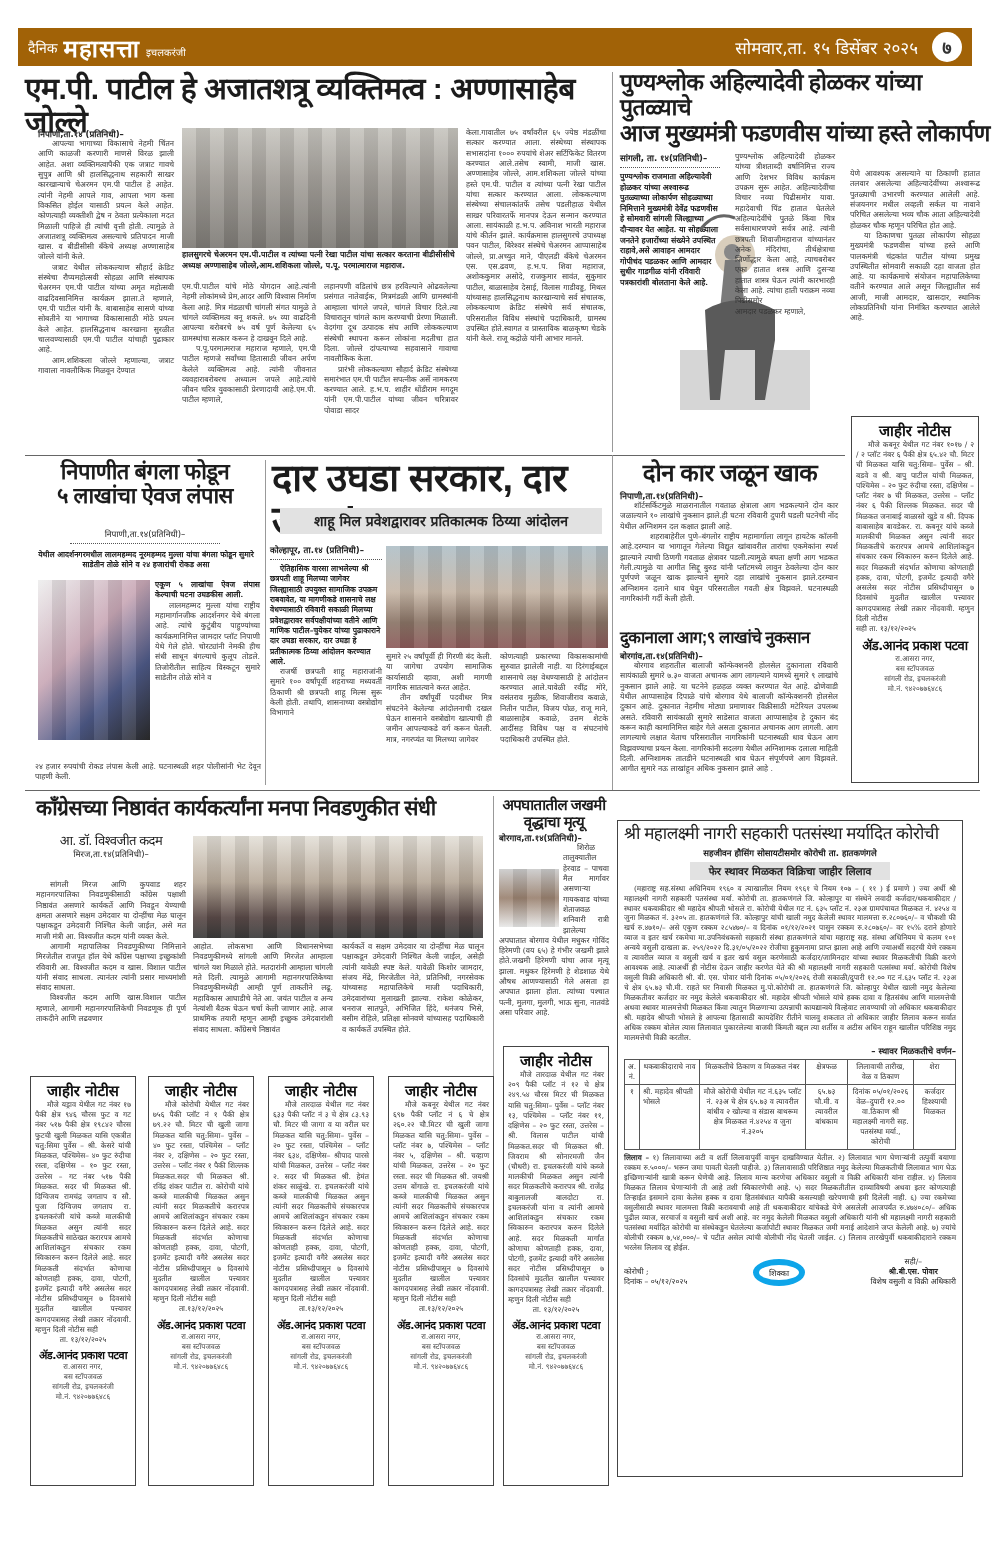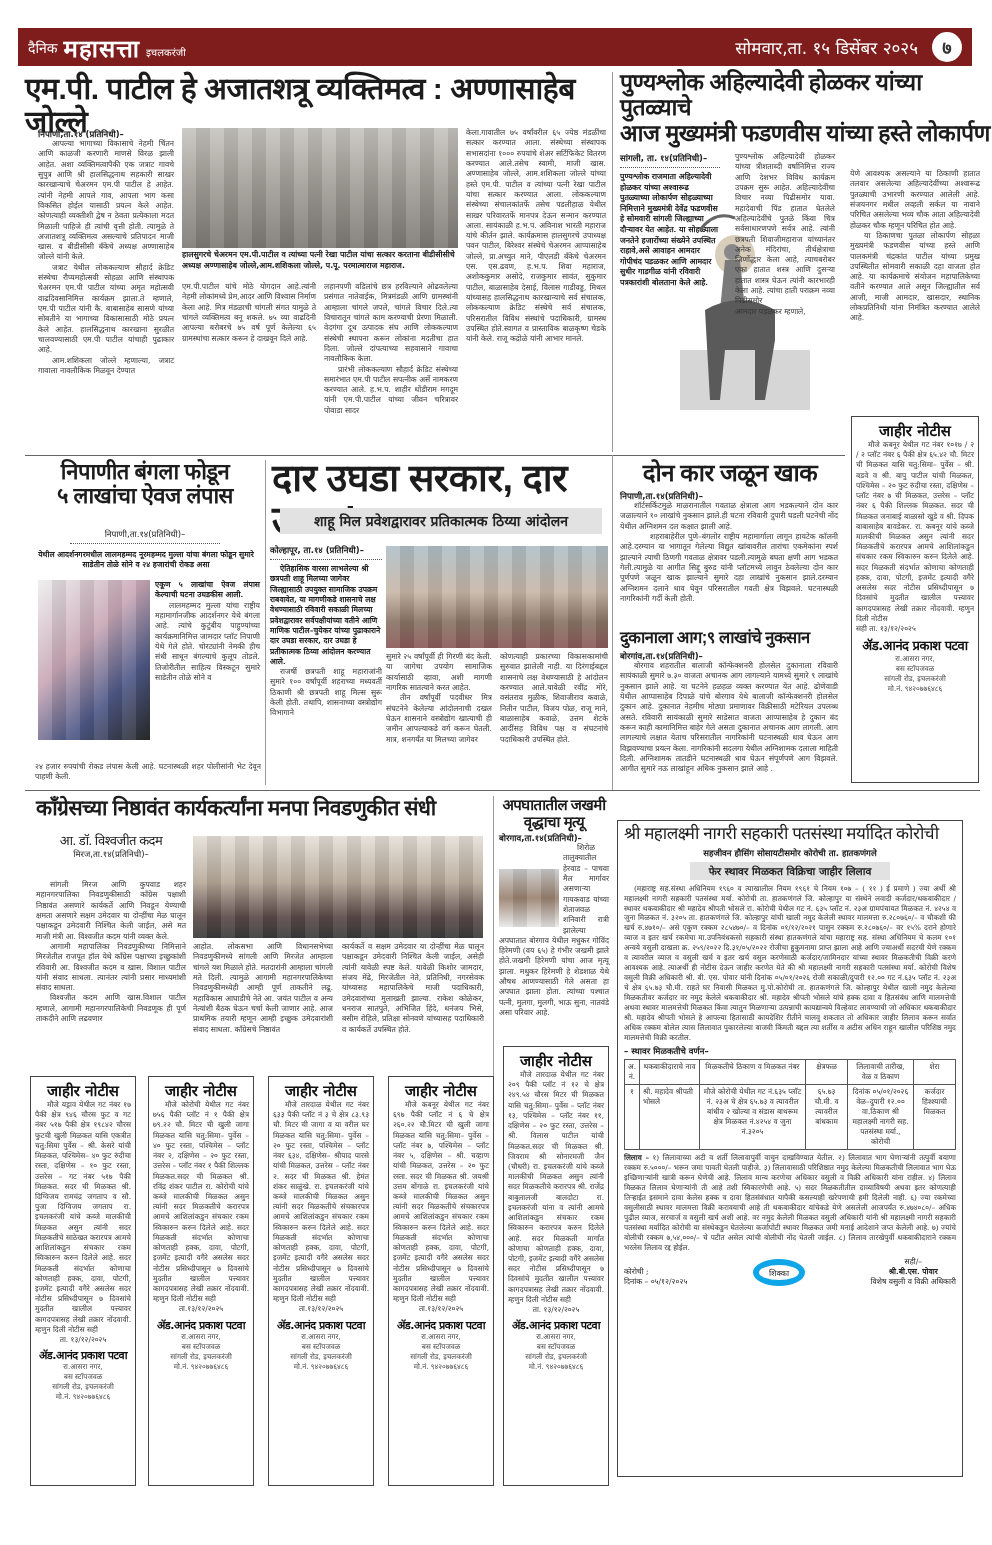--- a/index.html
+++ b/index.html
@@ -1,18 +1,18 @@
 <!DOCTYPE html>
 <html><head>
 <meta charset="utf-8">
 <style>
 *{box-sizing:border-box;margin:0;padding:0}
 body{width:992px;height:1545px;background:#fff;font-family:"DejaVu Serif",serif;color:#222;position:relative;overflow:hidden}
 .abs{position:absolute}
-.mast{left:18px;top:28px;width:954px;height:38px;background:#7f1d1d;color:#fff;display:flex;align-items:center;padding:0 10px}
+.mast{left:18px;top:28px;width:954px;height:38px;background:#a16207;color:#fff;display:flex;align-items:center;padding:0 10px}
 .mast .daily{font-family:"DejaVu Sans",sans-serif;font-size:14px;margin-right:6px}
 .mast .name{font-family:"DejaVu Sans",sans-serif;font-size:24px;font-weight:bold;letter-spacing:1px}
 .mast .city{font-family:"DejaVu Sans",sans-serif;font-size:10px;margin-left:6px;margin-top:10px}
 .mast .date{margin-left:auto;font-family:"DejaVu Sans",sans-serif;font-size:17px;margin-right:14px}
 .mast .pg{width:30px;height:30px;border-radius:50%;background:#fff;color:#333;font-family:"DejaVu Sans",sans-serif;font-size:18px;font-weight:bold;display:flex;align-items:center;justify-content:center}
 .hl{font-family:Liberation Sans, sans-serif;font-weight:bold;color:#1c1c1c;line-height:1.1;letter-spacing:-0.5px}
 .dl{font-size:8.5px;font-weight:bold;font-family:"DejaVu Sans",sans-serif;color:#222}
 .col{font-size:7.6px;line-height:1.36;text-align:justify;color:#333}
 .col p{text-indent:14px}
 .photo{background:linear-gradient(180deg,#c8c6c0 0%,#a8a49e 40%,#7e7b76 100%);position:absolute}
@@ -48,20 +48,21 @@
   <div class="col">
     <p>आपल्या भागाच्या विकासाचे नेहमी चिंतन आणि काळजी करणारी माणसे विरळ झाली आहेत. अशा व्यक्तिमत्वापैकी एक जत्राट गावचे सुपुत्र आणि श्री हालसिद्धनाथ सहकारी साखर कारखान्याचे चेअरमन एम.पी पाटील हे आहेत. त्यांनी नेहमी आपले गाव, आपला भाग कसा विकसित होईल यासाठी प्रयत्न केले आहेत. कोणत्याही व्यक्तीशी द्वेष न ठेवता प्रत्येकाला मदत मिळाली पाहिजे ही त्यांची वृत्ती होती. त्यामुळे ते अजातशत्रू व्यक्तिमत्व असल्याचे प्रतिपादन माजी खास. व बीडीसीसी बँकेचे अध्यक्ष अण्णासाहेब जोल्ले यांनी केले.</p>
     <p>जत्राट येथील लोककल्याण सौहार्द क्रेडिट संस्थेचा रौप्यमहोत्सवी सोहळा आणि संस्थापक चेअरमन एम.पी पाटील यांच्या अमृत महोत्सवी वाढदिवसानिमित्त कार्यक्रम झाला.ते म्हणाले, एम.पी पाटील यांनी कै. बाबासाहेब सासणे यांच्या सोबतीने या भागाच्या विकासासाठी मोठे प्रयत्न केले आहेत. हालसिद्धनाथ कारखाना सुरळीत चालवण्यासाठी एम.पी पाटील यांचाही पुढाकार आहे.</p>
     <p>आम.शशिकला जोल्ले म्हणाल्या, जत्राट गावाला नावलौकिक मिळवून देण्यात</p>
   </div>
 </div>
 <div class="photo" style="left:182px;top:128px;width:276px;height:120px;"></div>
 <div class="abs cap" style="left:182px;top:250px;width:276px;">हालसुगरचे चेअरमन एम.पी.पाटील व त्यांच्या पत्नी रेखा पाटील यांचा सत्कार करताना बीडीसीसीचे अध्यक्ष अण्णासाहेब जोल्ले,आम.शशिकला जोल्ले, प.पू. परमात्माराज महाराज.</div>
 <div class="abs col" style="left:182px;top:282px;width:134px;">
   <p style="text-indent:0">एम.पी.पाटील यांचे मोठे योगदान आहे.त्यांनी नेहमी लोकांमध्ये प्रेम,आदर आणि विश्वास निर्माण केला आहे. मित्र मंडळाची चांगली संगत यामुळे ते चांगले व्यक्तिमत्व बनू शकले. ७५ व्या वाढदिनी आपल्या बरोबरचे ७५ वर्ष पूर्ण केलेल्या ६५ ग्रामस्थांचा सत्कार करून हे दाखवून दिले आहे.</p>
+  <p>प.पू.परमात्मराज महाराज म्हणाले, एम.पी पाटील म्हणजे सर्वांच्या हितासाठी जीवन अर्पण केलेले व्यक्तिमत्व आहे. त्यांनी जीवनात व्यवहाराबरोबरच अध्यात्म जपले आहे.त्यांचे जीवन चरित्र युवकासाठी प्रेरणादायी आहे.एम.पी. पाटील म्हणाले,</p>
 </div>
 <div class="abs col" style="left:324px;top:282px;width:134px;">
   <p style="text-indent:0">लहानपणी वडिलांचे छत्र हरविल्याने ओढवलेल्या प्रसंगात नातेवाईक, मित्रमंडळी आणि ग्रामस्थांनी आम्हाला चांगले जपले, चांगले विचार दिले.त्या विचारातून चांगले काम करण्याची प्रेरणा मिळाली. वेदगंगा दूध उत्पादक संघ आणि लोककल्याण संस्थेची स्थापना करून लोकांना मदतीचा हात दिला. जोल्ले दांपत्याच्या सहवासाने गावाचा नावलौकिक केला.</p>
   <p>प्रारंभी लोककल्याण सौहार्द क्रेडिट संस्थेच्या समारंभात एम.पी पाटील सपत्नीक अर्से नामकरण करण्यात आले. ह.भ.प. शाहीर धोंडीराम मगदूम यांनी एम.पी.पाटील यांच्या जीवन चरित्रावर पोवाडा सादर</p>
 </div>
 <div class="abs col" style="left:466px;top:128px;width:140px;">
   <p style="text-indent:0">केला.गावातील ७५ वर्षांवरील ६५ ज्येष्ठ मंडळींचा सत्कार करण्यात आला. संस्थेच्या संस्थापक सभासदांना १००० रुपयांचे शेअर सर्टिफिकेट वितरण करण्यात आले.तसेच स्वामी, माजी खास. अण्णासाहेब जोल्ले, आम.शशिकला जोल्ले यांच्या हस्ते एम.पी. पाटील व त्यांच्या पत्नी रेखा पाटील यांचा सत्कार करण्यात आला. लोककल्याण संस्थेच्या संचालकांतर्फे तसेच पडलीहाळ येथील साखर परिवारतर्फे मानपत्र देऊन सन्मान करण्यात आला. सायंकाळी ह.भ.प. अविनाश भारती महाराज यांचे कीर्तन झाले. कार्यक्रमास हालसुगरचे उपाध्यक्ष पवन पाटील, बिरेश्वर संस्थेचे चेअरमन आप्पासाहेब जोल्ले, प्रा.अच्युत माने, पीएलडी बँकेचे चेअरमन एस. एस.ढवण, ह.भ.प. शिवा महाराज, अशोककुमार असोदे, राजकुमार सावंत, सुकुमार पाटील, बाळासाहेब देसाई, विलास गाडीवड्ड, मिथल यांच्यासह हालसिद्धनाथ कारखान्याचे सर्व संचालक, लोककल्याण क्रेडिट संस्थेचे सर्व संचालक, परिसरातील विविध संस्थांचे पदाधिकारी, ग्रामस्थ उपस्थित होते.स्वागत व प्रास्ताविक बाळकृष्ण चेडके यांनी केले. राजू कद्रोळे यांनी आभार मानले.</p>
 </div>
 
 <div class="abs vrule" style="left:612px;top:72px;height:380px;"></div>
@@ -118,21 +119,21 @@
 <div class="abs subbox" style="left:280px;top:508px;width:322px;height:26px;line-height:26px;font-size:14px;">शाहू मिल प्रवेशद्वारावर प्रतिकात्मक ठिय्या आंदोलन</div>
 <div class="abs" style="left:270px;top:544px;width:112px;">
   <div class="dl">कोल्हापूर, ता.१४ (प्रतिनिधी)–</div>
   <div style="border-top:1px dotted #555;margin:4px 0"></div>
   <div class="col bold" style="color:#222;text-align:left;text-indent:10px">ऐतिहासिक वारसा लाभलेल्या श्री छत्रपती शाहू मिलच्या जागेवर जिल्ह्यासाठी उपयुक्त सामाजिक उपक्रम राबवावेत, या मागणीकडे शासनाचे लक्ष वेधण्यासाठी रविवारी सकाळी मिलच्या प्रवेशद्वारावर सर्वपक्षीयांच्या वतीने आणि माणिक पाटील–चुयेकर यांच्या पुढाकाराने दार उघडा सरकार, दार उघडा हे प्रतीकात्मक ठिय्या आंदोलन करण्यात आले.</div>
   <div class="col" style="text-indent:10px">राजर्षी छत्रपती शाहू महाराजांनी सुमारे १०० वर्षांपूर्वी शहराच्या मध्यवर्ती ठिकाणी श्री छत्रपती शाहू मिल्स सुरू केली होती. तथापि, शासनाच्या वस्त्रोद्योग विभागाने</div>
 </div>
 <div class="photo" style="left:386px;top:546px;width:222px;height:102px;background:linear-gradient(180deg,#b0c0c8 0%,#c8b8a8 45%,#8a7466 75%,#8c5a5a 100%)"></div>
 <div class="abs col" style="left:386px;top:652px;width:106px;">
   <p style="text-indent:0">सुमारे २५ वर्षांपूर्वी ही गिरणी बंद केली. या जागेचा उपयोग सामाजिक कार्यासाठी व्हावा, अशी मागणी नागरिक सातत्याने करत आहेत.</p>
-  <p>तीन वर्षांपूर्वी पदवीधर मित्र संघटनेने केलेल्या आंदोलनाची दखल घेऊन शासनाने वस्त्रोद्योग खात्याची ही जमीन आपल्याकडे वर्ग करून घेतली. मात्र, शनगर्यंत या मिलच्या जागेवर</p>
+  <p>तीन वर्षांपूर्वी पदवीधर मित्र संघटनेने केलेल्या आंदोलनाची दखल घेऊन शासनाने वस्त्रोद्योग खात्याची ही जमीन आपल्याकडे वर्ग करून घेतली. मात्र, नगरप्यंत या मिलच्या जागेवर</p>
 </div>
 <div class="abs col" style="left:500px;top:652px;width:108px;">कोणत्याही प्रकारच्या विकासकामांची सुरुवात झालेली नाही. या दिरंगाईबद्दल शासनाचे लक्ष वेधण्यासाठी हे आंदोलन करण्यात आले.यावेळी रवींद्र मोरे, वसंतराव मुळीक, शिवाजीराव कवाळे, नितीन पाटील, विजय पोळ, राजू माने, बाळासाहेब कवाळे, उत्तम शेटके आदींसह विविध पक्ष व संघटनांचे पदाधिकारी उपस्थित होते.</div>
 
 <div class="abs vrule" style="left:612px;top:455px;height:335px;"></div>
 
 <div class="abs hl" style="left:620px;top:460px;width:220px;font-size:24px;text-align:center;">दोन कार जळून खाक</div>
 <div class="abs" style="left:620px;top:490px;width:218px;">
   <div class="dl">निपाणी,ता.१४(प्रतिनिधी)–</div>
   <div class="col">
     <p>शॉर्टसर्किटमुळे माळरानातील गवताळ क्षेत्राला आग भडकल्याने दोन कार जळाल्याने १० लाखांचे नुकसान झाले.ही घटना रविवारी दुपारी घडली घटनेची नोंद येथील अग्निशमन दल कक्षात झाली आहे.</p>
@@ -189,21 +190,21 @@
   <div class="col">
       <p>शिरोळ तालुक्यातील हेरवाड – पाचवा मैल मार्गावर असणाऱ्या गायकवाड यांच्या शेताजवळ शनिवारी रात्री झालेल्या अपघातात बोरगाव येथील मधुकर गोविंद हिरेमणी (वय ६५) हे गंभीर जखमी झाले होते.जखमी हिरेमणी यांचा आज मृत्यू झाला. मधुकर हिरेमणी हे शेडशाळ येथे औषध आणण्यासाठी गेले असता हा अपघात झाला होता. त्यांच्या पश्चात पत्नी, मुलगा, मुलगी, भाऊ सुना, नातवंडे असा परिवार आहे.</p>
     </div>
 </div>
 
 <div class="abs" style="left:617px;top:820px;width:346px;height:657px;border:1.5px solid #444;padding:4px 6px;">
   <div class="hl" style="font-size:17px;text-align:left;font-weight:normal">श्री महालक्ष्मी नागरी सहकारी पतसंस्था मर्यादित कोरोची</div>
   <div class="dl" style="text-align:center;margin-top:3px">सहजीवन हौसिंग सोसायटीसमोर कोरोची ता. हातकणंगले</div>
   <div class="subbox" style="margin:4px auto;width:200px;font-size:10.5px;padding:2px">फेर स्थावर मिळकत विक्रिचा जाहीर लिलाव</div>
   <div class="col" style="font-size:7.3px;text-indent:10px">(महाराष्ट्र सह.संस्था अधिनियम १९६० व त्याखालील नियम १९६१ चे नियम १०७ – ( ११ ) ई प्रमाणे ) ज्या अर्थी श्री महालक्ष्मी नागरी सहकारी पतसंस्था मर्या. कोरोची ता. हातकणंगले जि. कोल्हापुर या संस्थेने लवादी कर्जदार/थकबाकीदार / स्थावर थकबाकीदार श्री महादेव श्रीपती भोसले रा. कोरोची येथील गट नं. ६३५ प्लॉट नं. २३अ ग्रामपंचायत मिळकत नं. ४२५४ व जुना मिळकत नं. ३२०५ ता. हातकणंगले जि. कोल्हापुर यांची खाली नमुद केलेली स्थावर मालमत्ता रु.२८०७६०/– व चौकशी फी खर्च रु.४७१०/– असे एकुण रक्कम २८५४७०/– व दिनांक ०१/१२/२०२१ पासुन रक्कम रु.२८०७६०/– वर १५% दराने होणारे व्याज व इतर खर्च रकमेचा मा.उपनिबंधकसो सहकारी संस्था हातकणंगले यांचा महाराष्ट्र सह. संस्था अधिनियम चे कलम १०१ अन्वये वसुली दाखला क्र. २५९/२०२२ दि.३१/०५/२०२२ रोजीचा हुकुमनामा प्राप्त झाला आहे आणि ज्याअर्थी सदरची येणे रक्कम व त्यावरील व्याज व वसुली खर्च व इतर खर्च वसुल करणेसाठी कर्जदार/जामिनदार यांच्या स्थावर मिळकतीची विक्री करणे आवश्यक आहे. त्याअर्थी ही नोटीस देऊन जाहीर करणेत येते की श्री महालक्ष्मी नागरी सहकारी पतसंस्था मर्या. कोरोची विशेष वसुली विक्री अधिकारी श्री. बी. एस. पोवार यांनी दिनांक ०५/०१/२०२६ रोजी सकाळी/दुपारी १२.०० गट नं.६३५ प्लॉट नं. २३अ चे क्षेत्र ६५.७३ चौ.मी. राहते घर निवासी मिळकत मु.पो.कोरोची ता. हातकणंगले जि. कोल्हापुर येथील खाली नमुद केलेल्या मिळकतीवर कर्जदार वर नमुद केलेले थकबाकीदार श्री. महादेव श्रीपती भोसले यांचे हक्क दावा व हितसंबंध आणि मालमत्तेची अथवा स्थावर मालमत्तेची मिळकत किंवा त्यातुन मिळणाऱ्या उत्पन्नाची कायद्यान्वये विल्हेवाट लावण्याची जो अधिकार थकबाकीदार श्री. महादेव श्रीपती भोसले हे आपल्या हितासाठी कायदेशिर रीतीने चालवु शकतात तो अधिकार जाहीर लिलाव करून सर्वात अधिक रक्कम बोलेल त्यास लिलावात पुकारलेल्या बाजवी किंमती बद्दल त्या शर्तीस व अटीस अधिन राहून खालील परिशिष्ठ नमुद मालमत्तेची विक्री करतील.</div>
-  <div class="dl" style="text-align:left;margin:3px 0">– स्थावर मिळकतीचे वर्णन–</div>
+  <div class="dl" style="text-align:right;margin:3px 0">– स्थावर मिळकतीचे वर्णन–</div>
   <table class="tbl">
     <thead>
       <tr>
         <th style="width:14px">अ. नं.</th>
         <th style="width:60px">थकबाकीदाराचे नाव</th>
         <th>मिळकतीचे ठिकाण व मिळकत नंबर</th>
         <th style="width:42px">क्षेत्रफळ</th>
         <th style="width:66px">लिलावाची तारीख, वेळ व ठिकाण</th>
         <th style="width:42px">शेरा</th>
       </tr>

